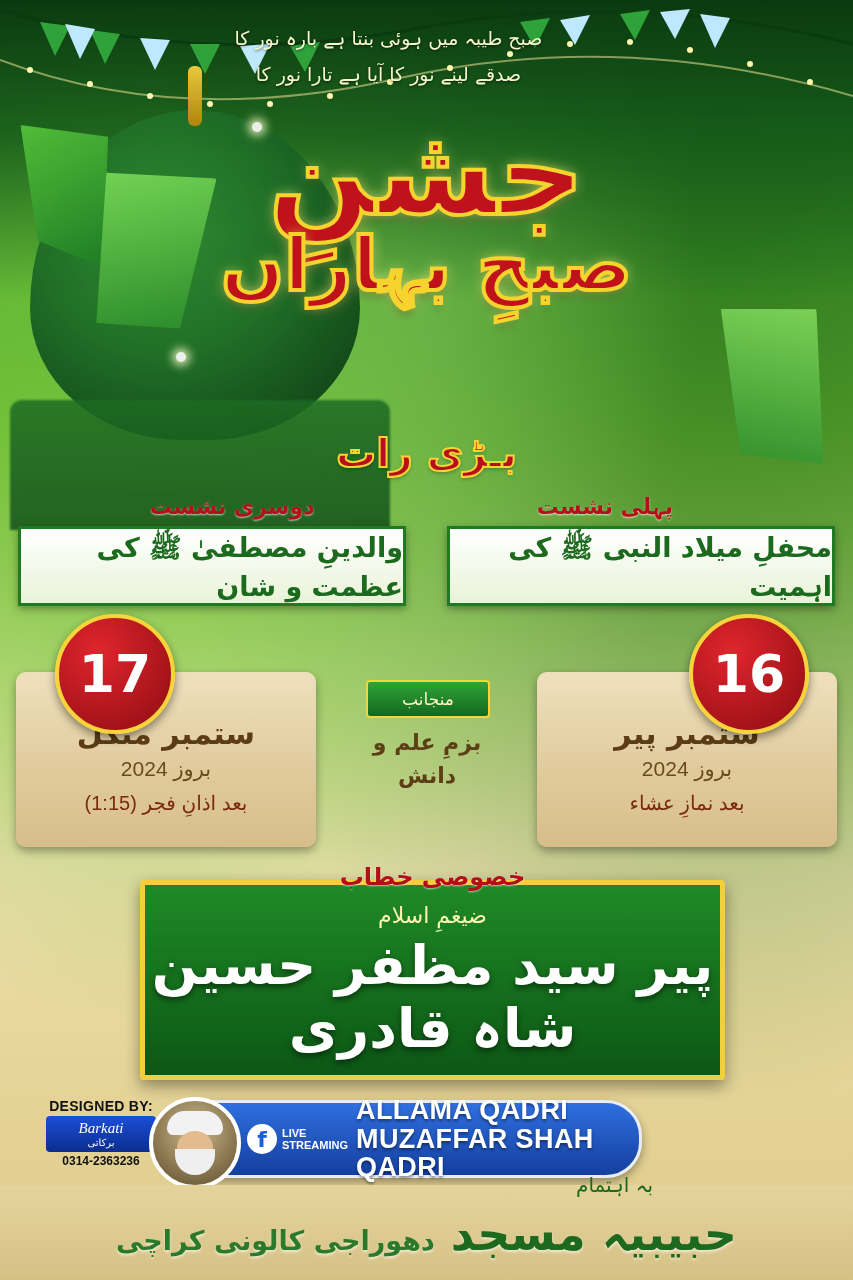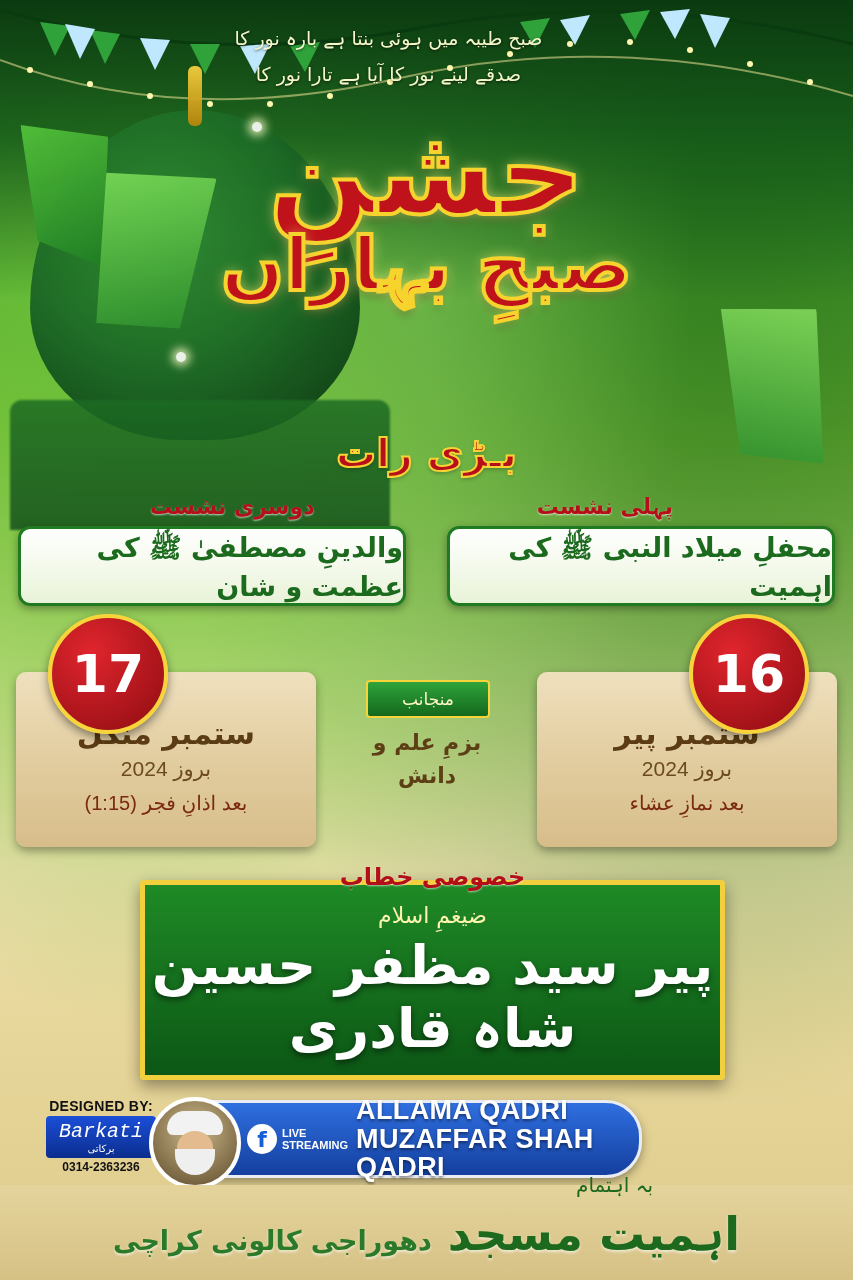--- a/index.html
+++ b/index.html
@@ -71,21 +71,21 @@
   .top-couplet{
     position:absolute;left:0;top:20px;width:777px;text-align:center;
     color:#f5f7c9;font-family:"DejaVu Sans", sans-serif;direction:rtl;
     font-size:19px;line-height:1.9;text-shadow:0 1px 3px rgba(0,0,0,.6);
   }
   
   .sessions{position:absolute;left:0;top:500px;width:853px;height:130px;}
   .sess{
     position:absolute;top:26px;width:382px;height:74px;
     background:linear-gradient(180deg,#ffffff,#e9f3d8);
-    border:3px solid #1f7a22;border-radius:12px;
+    border:3px solid #1f7a22;border-radius:0;
     box-shadow:0 3px 8px rgba(0,0,0,.35);
     display:flex;align-items:center;justify-content:flex-end;
     direction:rtl;
   }
   .sess.right{right:18px;}
   .sess.left{left:18px;}
   .sess .txt{
     font-family:"DejaVu Sans", sans-serif;font-size:27px;font-weight:bold;
     color:#1b6a1e;
   }
@@ -118,21 +118,21 @@
   .scroll .yeartxt{font-size:21px;color:#6b4a1d;margin-top:6px;}
   .scroll .timetxt{font-size:20px;color:#7a2a10;margin-top:10px;}
   .daybadge{
     position:absolute;top:-16px;width:112px;height:112px;border-radius:50%;
     background:radial-gradient(circle at 35% 30%,#e0252d,#8e0c12);
     border:4px solid #f6d43a;box-shadow:0 4px 10px rgba(0,0,0,.45);
     color:#fff;font-family:"DejaVu Sans", sans-serif;font-weight:bold;font-size:52px;
     display:flex;align-items:center;justify-content:center;
   }
   .daybadge.r{right:44px;}
-  .daybadge.l{left:48px;}
+  .daybadge.l{left:55px;}
   .mid-tag{
     position:absolute;left:366px;top:50px;width:120px;height:34px;
     background:linear-gradient(180deg,#2fa33a,#14691c);border:2px solid #f6d43a;
     border-radius:4px;color:#fff7c8;font-family:"DejaVu Sans",sans-serif;
     font-size:17px;display:flex;align-items:center;justify-content:center;direction:rtl;
   }
   .mid-text{
     position:absolute;left:352px;top:96px;width:150px;text-align:center;
     direction:rtl;font-family:"DejaVu Sans",sans-serif;font-size:22px;
     color:#5d3f16;font-weight:bold;line-height:1.5;
@@ -157,21 +157,21 @@
   }
   
   .designer{
     position:absolute;left:46px;top:1098px;width:110px;height:76px;text-align:center;
   }
   .designer .dtitle{font-size:14px;font-weight:bold;color:#111;letter-spacing:.3px;}
   .designer .dbox{
     margin-top:2px;background:linear-gradient(180deg,#1b4fd8,#0b2d8e);
     color:#fff;border-radius:4px;padding:4px 2px;
   }
-  .designer .dname{font-family:Liberation Mono, monospace;font-size:20px;font-style:italic;}
+  .designer .dname{font-family:Liberation Serif, serif;font-size:15px;font-style:italic;}
   .designer .durdu{font-size:10px;}
   .designer .dphone{margin-top:2px;font-size:12px;font-weight:bold;color:#111;}
   
   .livebar{
     position:absolute;left:168px;top:1100px;width:468px;height:72px;
     background:linear-gradient(180deg,#2f6fe0,#143f9e);
     border:3px solid #e9ecf5;border-radius:36px;
     display:flex;align-items:center;
     box-shadow:0 4px 10px rgba(0,0,0,.35);
   }
@@ -337,17 +337,17 @@
     </div>
     <div class="bigname">
       <div>ALLAMA QADRI</div>
       <div>MUZAFFAR SHAH QADRI</div>
     </div>
   </div>
 
   <div class="footer">
     <div class="flogo">بہ اہتمام</div>
     <div class="fname">
-      <span>اہمیت مسجد</span>
+      <span>حبیبیہ مسجد</span>
       <span class="faddr">دھوراجی کالونی کراچی</span>
     </div>
   </div>
 </div>
 
 </body></html>

